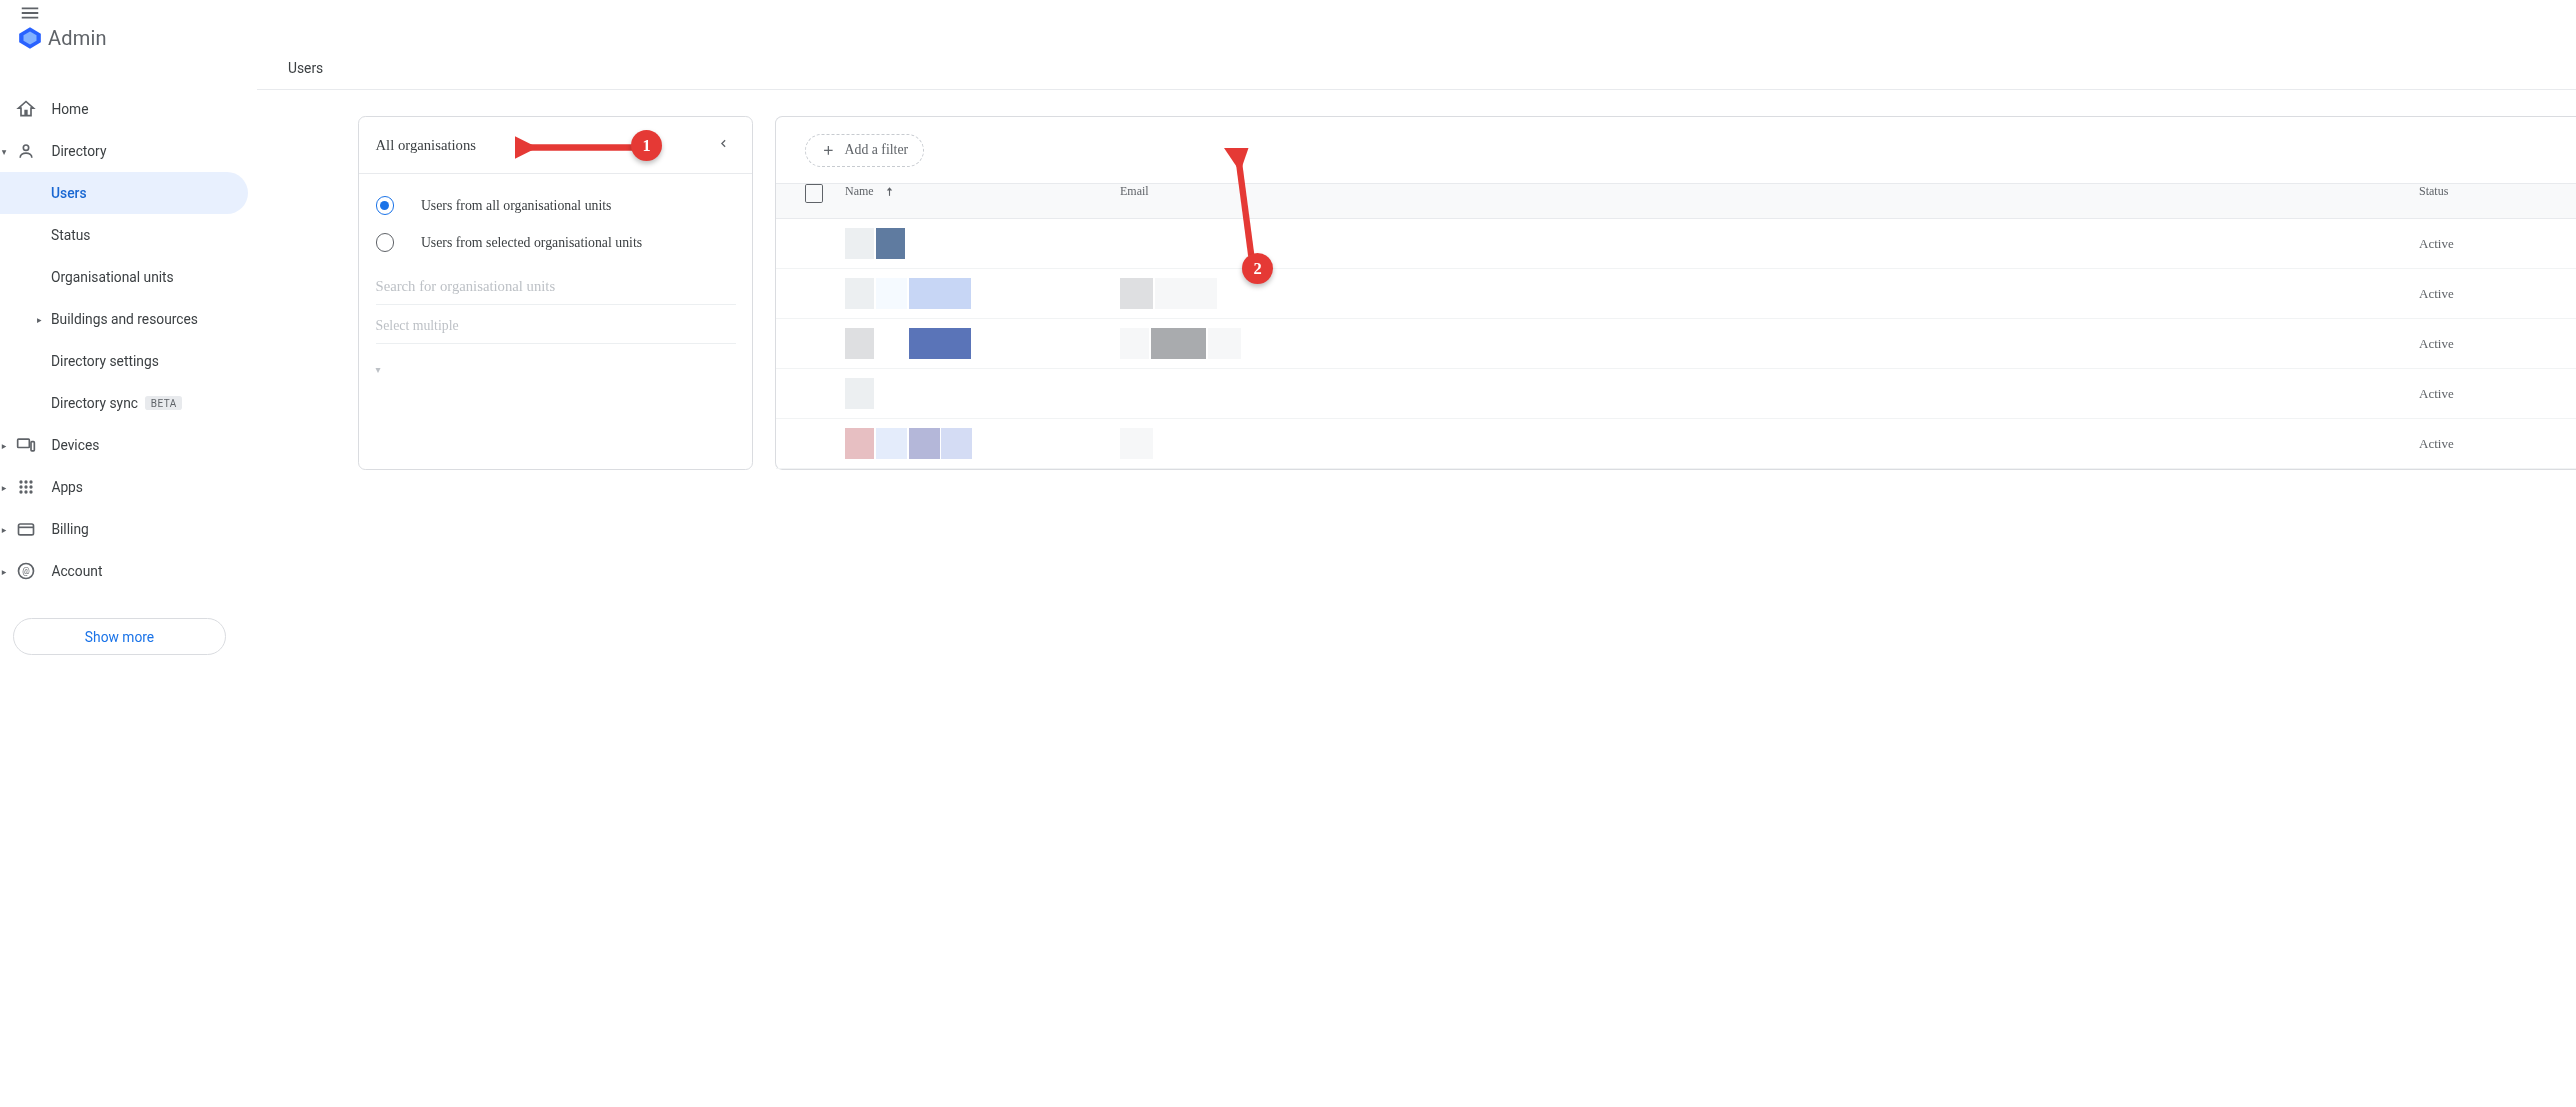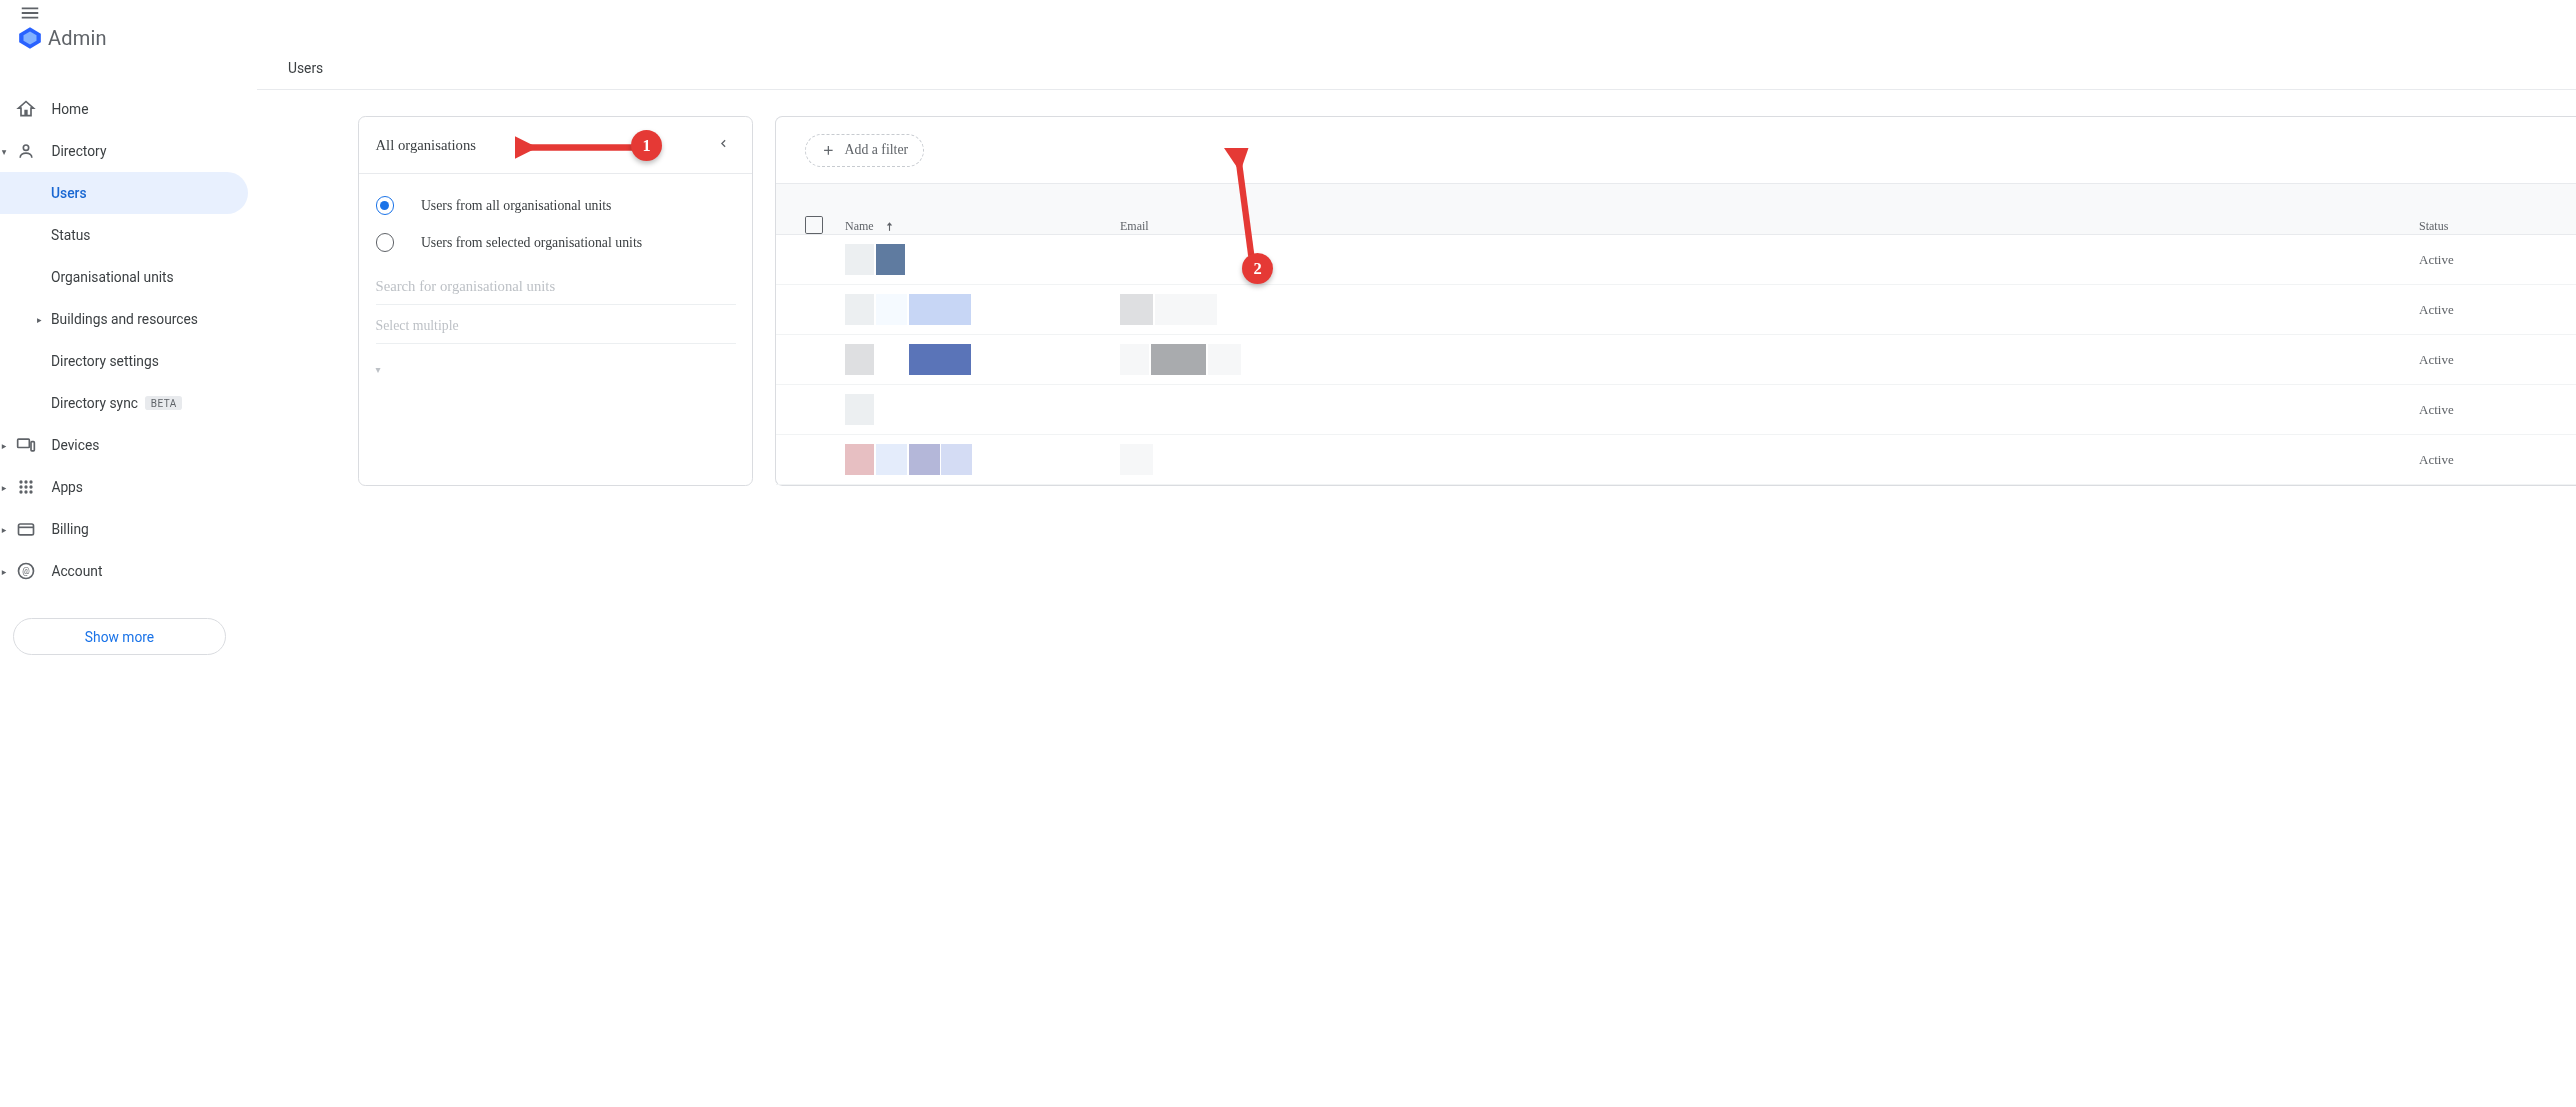--- a/index.html
+++ b/index.html
@@ -62,21 +62,21 @@
   
   .users-panel { flex: 1; border: 0.9px solid #dadce0; border-radius: 7.3px 0 0 7.3px; background: #fff; min-width: 642px; border-right: none; }
   .users-header { display: flex; align-items: center; height: 57px; padding: 0 29px; background: #f8f9fa; border-bottom: 0.9px solid #e8eaed; border-radius: 7.3px 0 0 0; }
   .users-header-title { font-size: 13.8px; color: #3c4043; }
   .users-header-title .bold { font-weight: 600; }
   .users-actions { margin-left: auto; display: flex; gap: 24px; }
   .link-btn { color: #1a73e8; font-size: 13.8px; cursor: pointer; }
   .filter-row { padding: 16.5px 29px; }
   .filter-chip { display: inline-flex; align-items: center; gap: 9.2px; border: 0.9px dashed #c7cbd0; border-radius: 16.5px; height: 33px; padding: 0 14.7px; cursor: pointer; color: #5f6368; font-size: 13.8px; }
   .filter-chip svg { width: 14.7px; height: 14.7px; fill: #5f6368; }
-  .table-head { display: flex; align-items: flex-end; height: 52px; padding: 0 29px; background: #f8f9fa; border-top: 0.9px solid #e8eaed; border-bottom: 0.9px solid #e8eaed; font-size: 12px; color: #5f6368; }
+  .table-head { display: flex; align-items: flex-start; height: 36px; padding: 0 29px; background: #f8f9fa; border-top: 0.9px solid #e8eaed; border-bottom: 0.9px solid #e8eaed; font-size: 12px; color: #5f6368; }
   .th-check { width: 40px; }
   .th-name { width: 275px; display: flex; align-items: center; gap: 9.2px; }
   .th-name svg { width: 13px; height: 13px; fill: #5f6368; }
   .th-email { flex: 1; }
   .th-status { width: 128px; }
   .checkbox { width: 18.4px; height: 18.4px; border: 1.8px solid #5f6368; border-radius: 1.8px; cursor: pointer; }
   .table-body .row { display: flex; align-items: center; height: 50px; padding: 0 29px; border-bottom: 0.9px solid #f1f3f4; }
   .td-check { width: 40px; }
   .td-name { width: 275px; display: flex; gap: 1.8px; }
   .td-email { flex: 1; display: flex; gap: 1.8px; }

